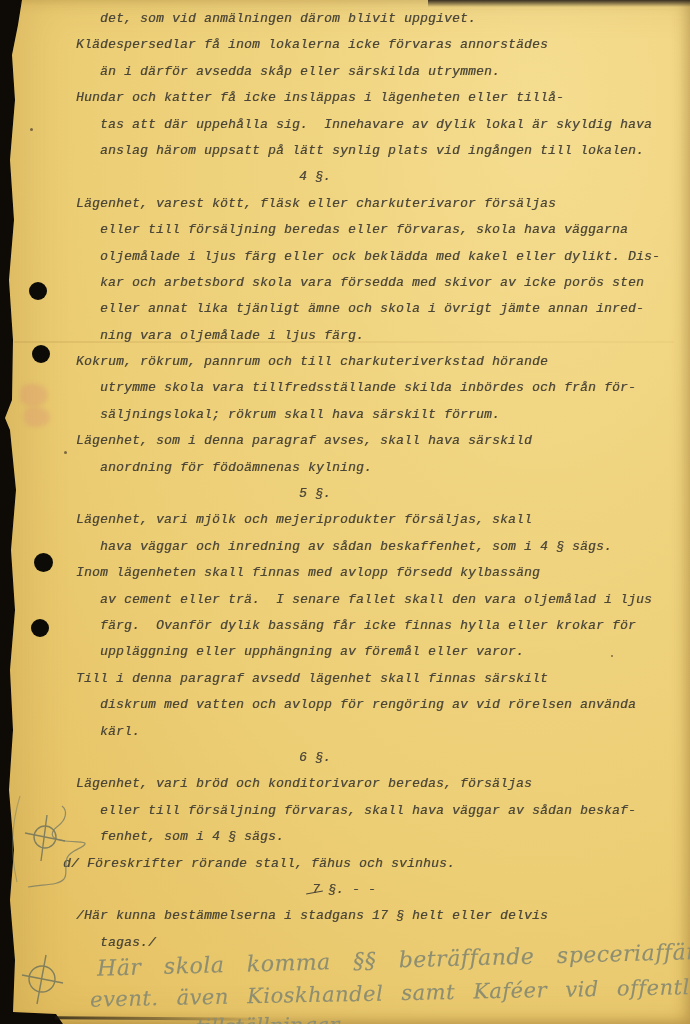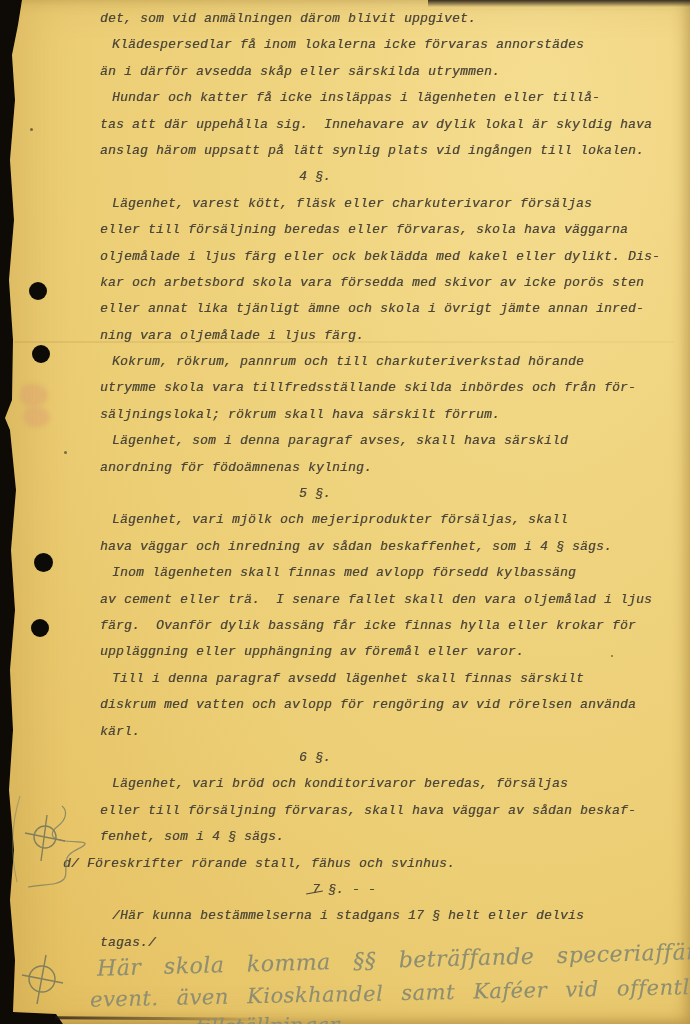--- a/index.html
+++ b/index.html
@@ -35,21 +35,21 @@
   #text-block{
     position:absolute;left:0;top:6px;width:690px;
     font:italic 13px/26.4px "Liberation Mono", monospace;
     color:#4b4637;
     letter-spacing:0.2px;
     white-space:pre;
     text-shadow:0.4px 0.4px 0.6px rgba(75,70,55,0.55);
   }
   .line{height:26.4px;}
   .line.body{padding-left:100px;}
-  .line.indent{padding-left:112px;}
+  .line.indent{padding-left:76px;}
   .line.outdent{padding-left:63px;}
   .line.heading{padding-left:299px;}
   .line.heading7{padding-left:312px;}
   .strike{position:relative;display:inline-block;}
   .strike::before{
     content:"";position:absolute;left:-6px;right:-3px;top:58%;
     border-top:1.6px solid #4b4637;transform:rotate(-10deg);
   }
   .punch-hole{
     position:absolute;border-radius:50%;background:#0d0b08;

